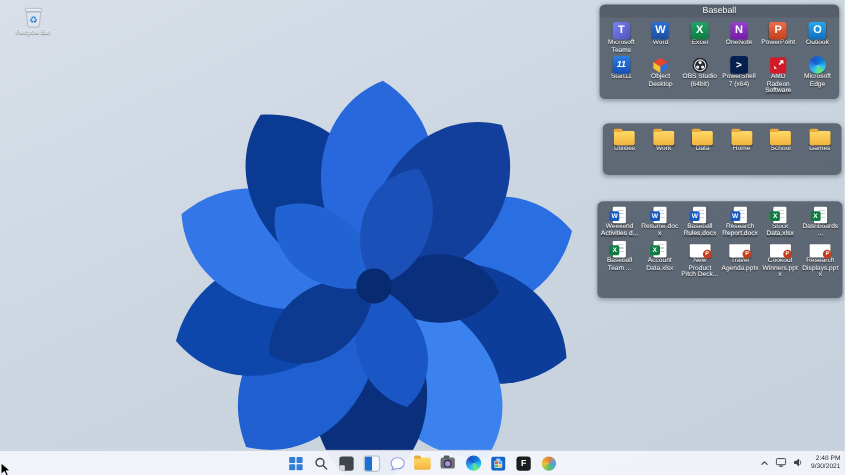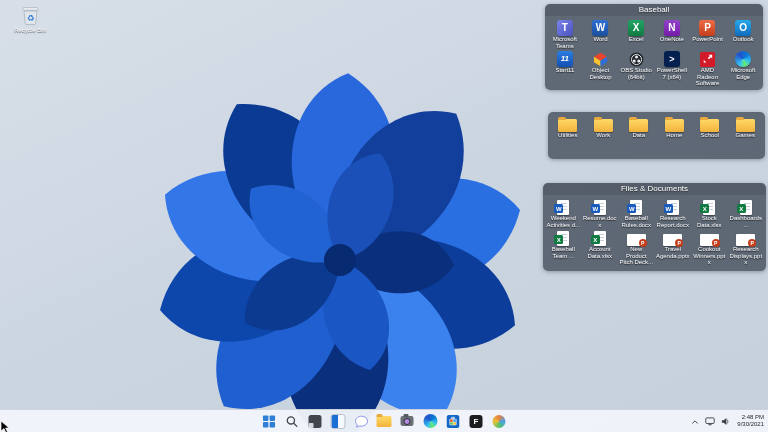--- a/index.html
+++ b/index.html
@@ -283,21 +283,20 @@
         </div>
         <div class="fitem">
           <div class="fico">
             <div class="ic ic-folder"></div>
           </div>
           <div class="flabel">Games</div>
         </div>
       </div>
     </div>
     <div class="fence f2">
-      <div class="ftitle">Files &amp; Documents</div>
       <div class="fgrid">
         <div class="fitem">
           <div class="fico">
             <div class="ic ic-worddoc">
               <span class="badge">W</span>
             </div>
           </div>
           <div class="flabel">Weekend Activities d...</div>
         </div>
         <div class="fitem">

